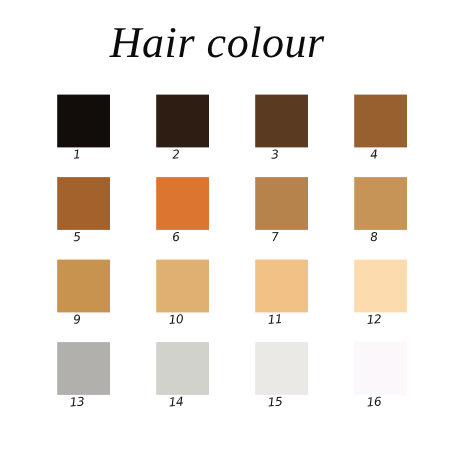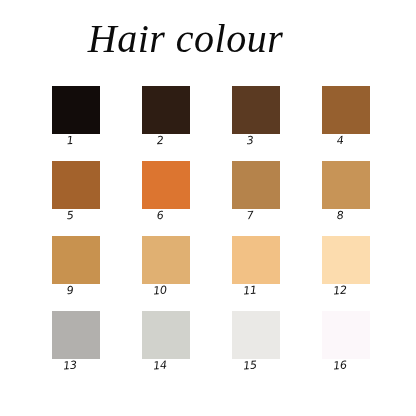--- a/index.html
+++ b/index.html
@@ -19,21 +19,21 @@
   #chart-root {
     position: relative;
     width: 416px;
     height: 416px;
     background: #ffffff;
   }
 
   
   .chart-title {
     position: absolute;
-    left: 0;
+    left: 12px;
     top: 16px;
     width: 371px;
     text-align: center;
     font-family: "Liberation Serif", "DejaVu Serif", serif;
     font-style: italic;
     font-weight: 400;
     font-size: 40px;
     line-height: 46px;
     letter-spacing: 0.5px;
     color: #0b0b0b;

